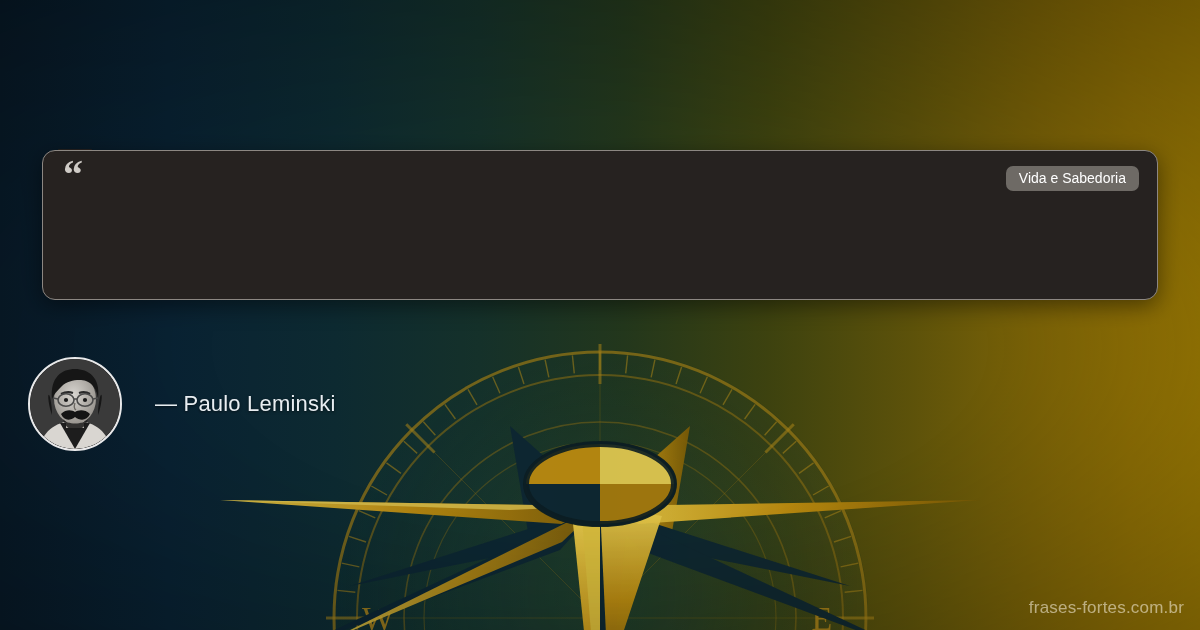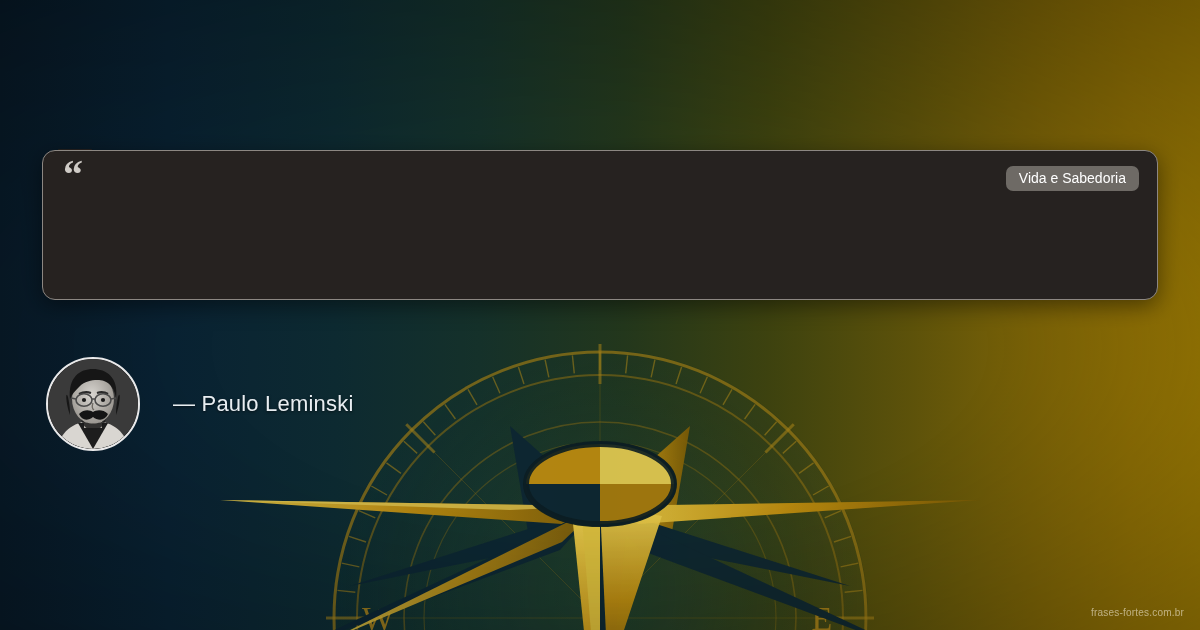--- a/index.html
+++ b/index.html
@@ -111,21 +111,21 @@
     color: #ffffff;
     border-radius: 7px;
     font-size: 14px;
     line-height: 16px;
     white-space: nowrap;
   }
 
   
   .author-block {
     position: absolute;
-    left: 46px;
+    left: 28px;
     top: 357px;
     display: flex;
     align-items: center;
     text-align: center;
   }
   .avatar {
     position: relative;
     width: 90px;
     height: 90px;
     border-radius: 50%;
@@ -143,21 +143,21 @@
     white-space: nowrap;
     text-shadow: 0 1px 3px rgba(0,0,0,0.6);
   }
 
   
   .watermark {
     position: absolute;
     right: 16px;
     bottom: 12px;
     color: rgba(235,228,205,0.62);
-    font-size: 10px;
+    font-size: 17px;
     letter-spacing: 0.2px;
   }
 </style>
 </head>
 <body>
 
 <div id="stage">
 
   <div class="bg-gradient"></div>
 

